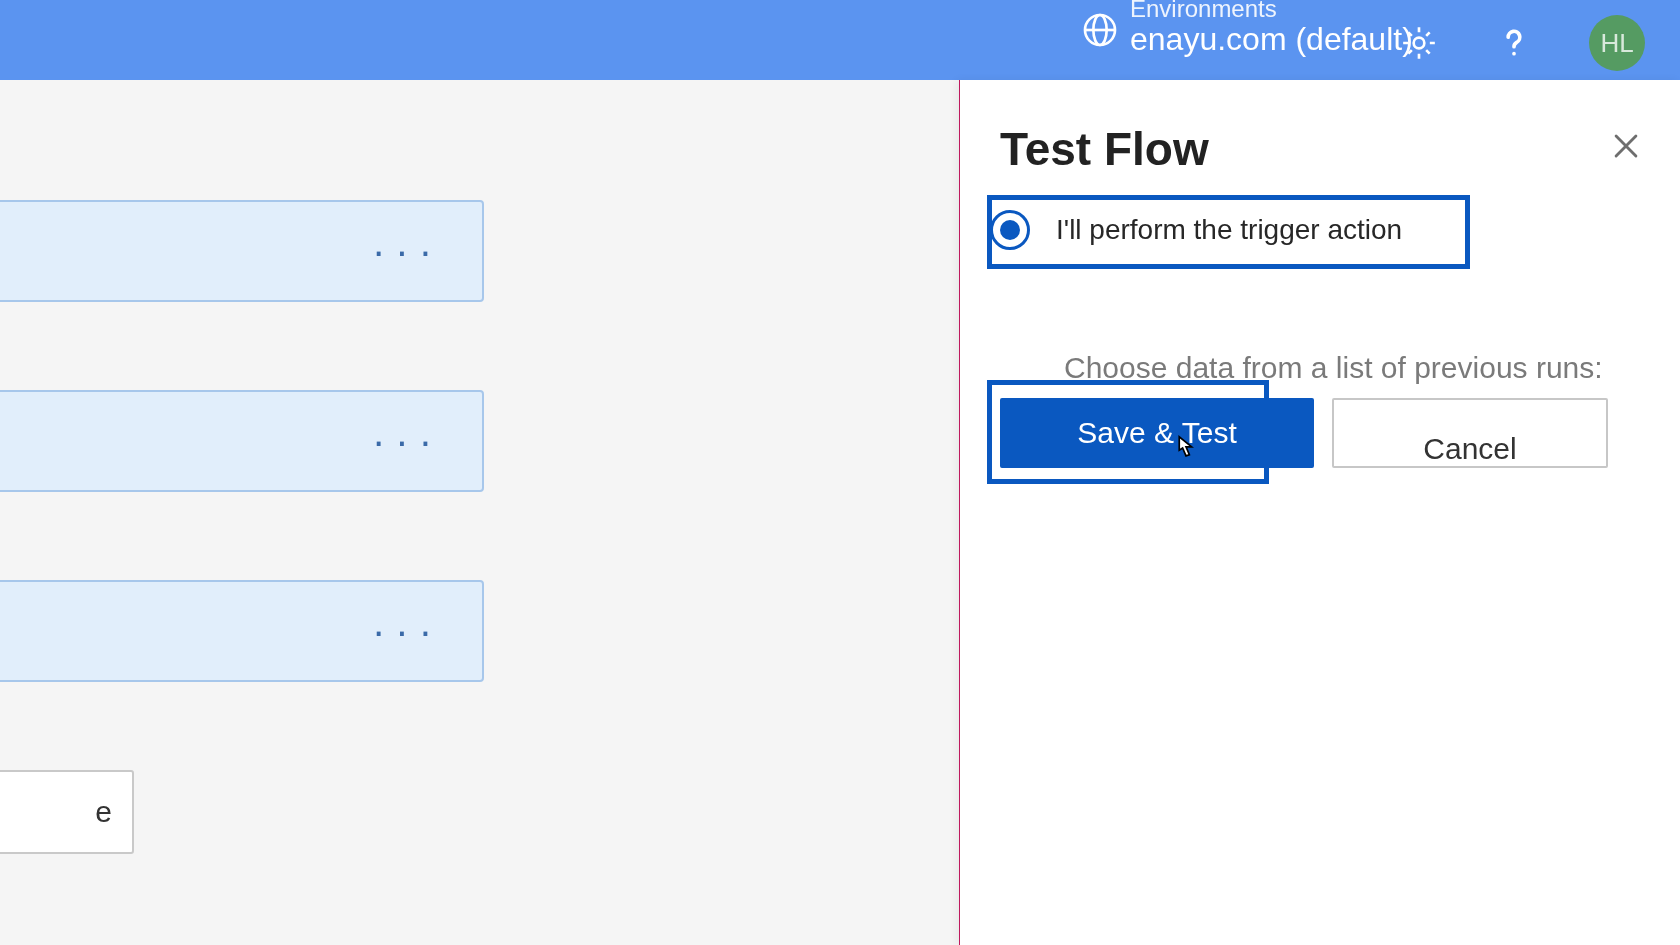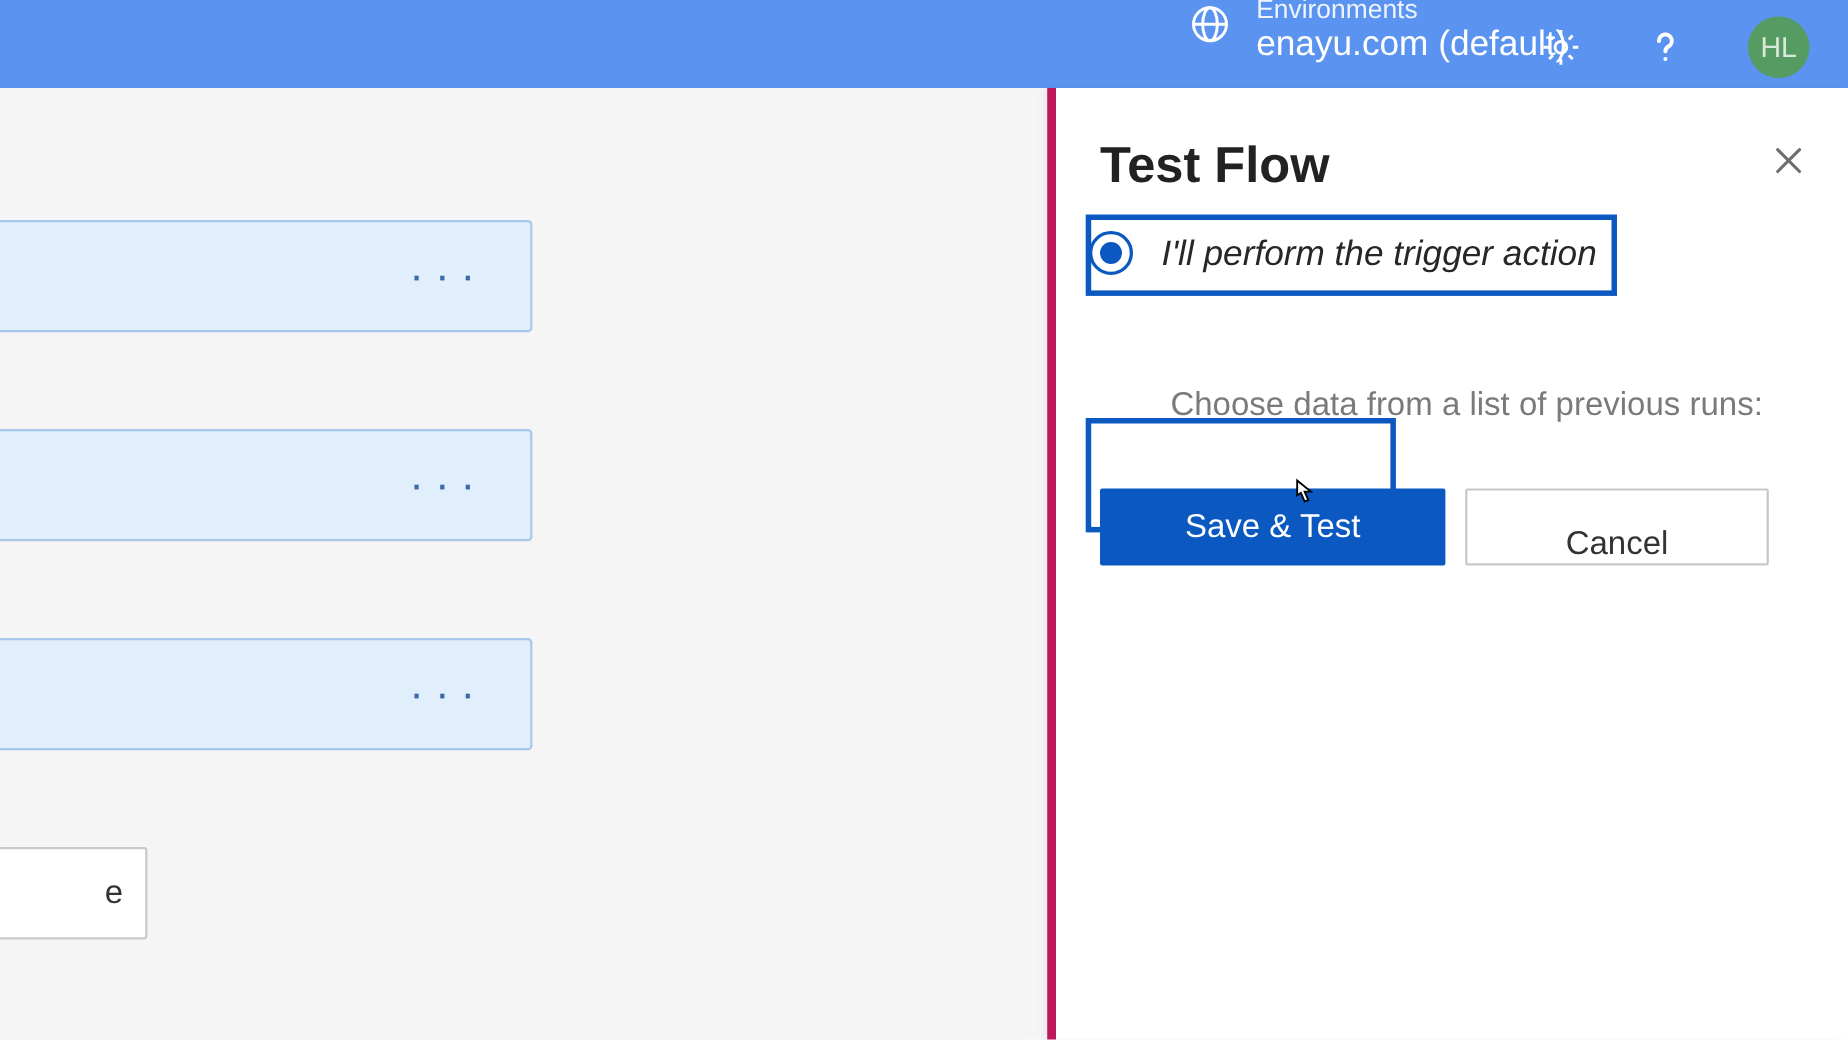--- a/index.html
+++ b/index.html
@@ -1,39 +1,39 @@
 <!DOCTYPE html>
 <html><head>
 <meta charset="utf-8">
 <style>
   html,body{margin:0;padding:0;width:1680px;height:945px;font-family:"Segoe UI",Arial,sans-serif;overflow:hidden;background:#fff;}
   .topbar{position:absolute;left:0;top:0;right:0;height:80px;background:#5b94f0;display:flex;align-items:center;color:#fff;}
-  .env-block{position:absolute;left:1080px;top:2px;display:flex;align-items:flex-start;gap:22px;}
+  .env-block{position:absolute;left:1080px;top:2px;display:flex;align-items:center;gap:10px;}
   .env-text{line-height:1.1;}
   .env-label{font-size:24px;opacity:.9;margin-top:-6px;}
   .env-name{font-size:32px;}
   .hdr-icons{position:absolute;right:35px;top:15px;display:flex;align-items:center;gap:55px;}
   .hdr-icon{width:40px;height:40px;display:flex;align-items:center;justify-content:center;color:#fff;}
   .avatar{width:56px;height:56px;border-radius:50%;background:#559b62;display:flex;align-items:center;justify-content:center;font-size:26px;color:#d8e9db;font-weight:500;}
   .canvas{position:absolute;left:0;top:80px;width:960px;bottom:0;background:#f5f5f5;}
   .step-card{position:absolute;left:-80px;width:560px;height:98px;background:#e1eefb;border:2px solid #a7c7eb;border-radius:4px;}
   .step-card .dots{position:absolute;right:40px;top:50%;transform:translateY(-50%);font-size:40px;letter-spacing:10px;color:#3a6aa8;}
   .new-step{position:absolute;left:-80px;width:190px;height:80px;background:#fff;border:2px solid #c9c9c9;border-radius:3px;display:flex;align-items:center;justify-content:flex-end;padding-right:20px;font-size:30px;color:#333;}
-  .panel{position:absolute;right:0;top:80px;width:720px;bottom:0;background:#fff;border-left:8px solid #be185d;box-shadow:-3px 0 8px rgba(0,0,0,.06);}
+  .panel{position:absolute;right:0;top:80px;width:720px;bottom:0;background:#fff;border-left:1px solid #be185d;box-shadow:-3px 0 8px rgba(0,0,0,.06);}
   .panel-title{position:absolute;left:40px;top:42px;font-size:46px;font-weight:600;color:#222;}
   .close-x{position:absolute;right:32px;top:44px;width:44px;height:44px;color:#6e6e6e;display:flex;align-items:center;justify-content:center;}
   .close-x svg{width:34px;height:34px;}
   .opt{position:absolute;left:30px;display:flex;align-items:center;gap:26px;}
-  .opt-label{font-size:32px;color:#272727;font-style:italic;}
+  .opt-label{font-size:28px;color:#272727;}
   .opt-sub{position:absolute;left:104px;font-size:30px;color:#7a7a7a;margin-top:16px;}
   .radio-outer{width:40px;height:40px;border:3px solid #757575;border-radius:50%;box-sizing:border-box;display:flex;align-items:center;justify-content:center;background:#fff;}
   .radio-outer.sel{border-color:#0a58c0;}
   .radio-inner{width:20px;height:20px;border-radius:50%;background:#0a58c0;}
   .hl-box{position:absolute;border:5px solid #0a58c0;box-sizing:border-box;}
-  .btns{position:absolute;left:40px;top:400px;display:flex;gap:18px;align-items:center;margin-top:46px;}
+  .btns{position:absolute;left:40px;top:400px;display:flex;gap:18px;align-items:center;}
   .btn{height:66px;padding:0 36px;font-size:30px;border-radius:2px;display:flex;align-items:center;justify-content:center;}
   .btn-primary{background:#0a58c0;color:#fff;border:2px solid #0a58c0;min-width:238px;}
   .btn-secondary{background:#fff;color:#333;border:2px solid #c7c7c7;min-width:200px;align-items:flex-end;}
   .cursor{position:absolute;width:36px;height:40px;pointer-events:none;}
 </style>
 </head>
 <body>
 
 <div class="topbar">
   <div class="env-block">

